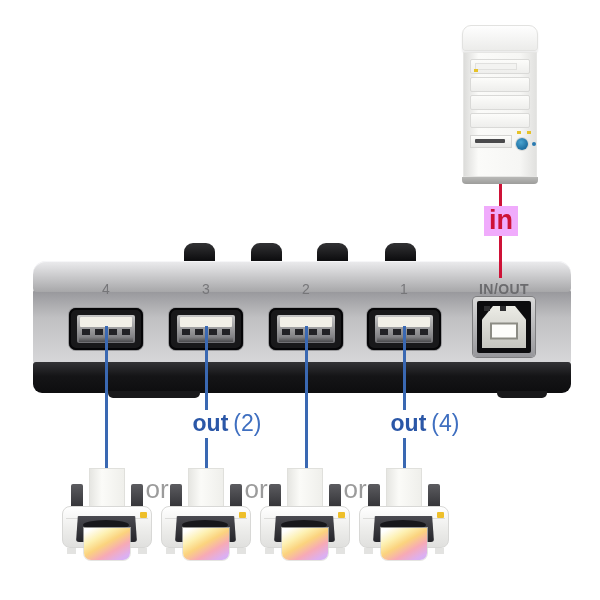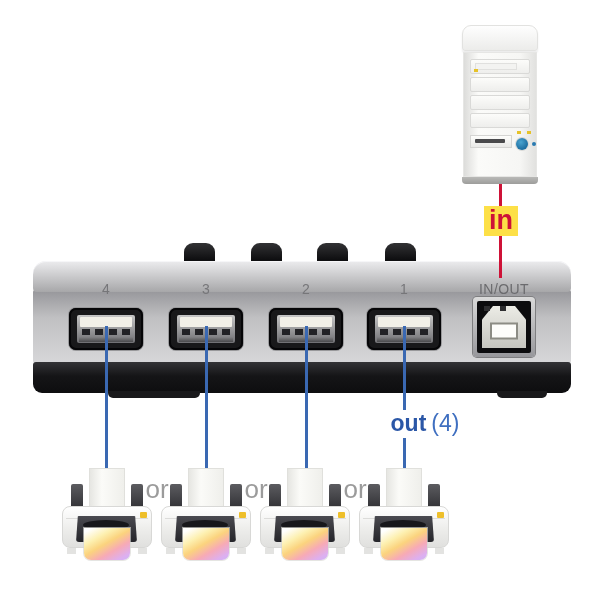--- a/index.html
+++ b/index.html
@@ -31,39 +31,39 @@
   .tw-bdot{left:68px;top:89px;width:4px;height:4px;border-radius:50%;background:#2a7ab0;}
   .tw-base{left:0;top:152px;width:76px;height:7px;background:linear-gradient(180deg,#b9b9b7,#9d9d9b);
            border-radius:0 0 4px 4px;}
 
   
   .vline{width:3px;z-index:3;}
   .line-red{left:499px;top:184px;height:94px;background:#ce1237;}
   .line-blue{top:326px;height:152px;background:#3a68b2;}
 
   .lbl-in{left:501px;top:206px;transform:translateX(-50%);z-index:4;
-          color:#ce1237;font-size:27px;font-weight:bold;background:#fde047;padding:0 5px;line-height:1.1;}
+          color:#ce1237;font-size:27px;font-weight:bold;background:#f0abfc;padding:0 5px;line-height:1.1;}
 
   
   .sw-btn{top:243px;width:31px;height:22px;border-radius:9px 9px 0 0;z-index:1;
           background:linear-gradient(180deg,#323234,#0f0f11 75%);}
   .sw-bar{left:33px;top:261px;width:538px;height:31px;z-index:2;border-radius:13px 13px 4px 4px;
           background:linear-gradient(180deg,#ececee 0%,#cdcdcf 45%,#a7a7a9 100%);
           box-shadow:inset 0 1px 0 #f6f6f8;}
   .sw-face{left:33px;top:290px;width:538px;height:73px;z-index:1;border-radius:2px;
            background:linear-gradient(180deg,#96969a 0%,#c0c0c2 38%,#d7d7d9 100%);}
   .sw-band{left:33px;top:362px;width:538px;height:31px;z-index:1;border-radius:3px 3px 9px 9px;
            background:linear-gradient(180deg,#333336,#151517 45%,#0d0d0f);}
   .sw-foot{top:391px;height:7px;background:#19191b;border-radius:0 0 5px 5px;z-index:1;}
   .sw-foot.fl{left:108px;width:92px;}
   .sw-foot.fr{left:497px;width:50px;}
 
   .port-num{top:281px;transform:translateX(-50%);z-index:2;color:#767679;font-size:14px;}
   .lbl-inout{left:504px;top:281px;transform:translateX(-50%);z-index:2;color:#6b6b6e;
-             font-size:14px;letter-spacing:.4px;}
+             font-size:14px;letter-spacing:.4px;font-weight:bold;}
 
   
   .usba{top:308px;width:74px;height:42px;background:#18181a;border-radius:7px;z-index:2;
         box-shadow:0 0 0 1px #98989a, inset 0 0 0 2px #050507;}
   .usba-metal{position:absolute;left:8px;right:8px;top:7px;bottom:7px;border-radius:2px;
               background:linear-gradient(180deg,#c6c6c6,#707074);}
   .usba-tongue{position:absolute;left:3px;right:3px;top:2px;height:10px;background:#f2f0e8;border-radius:1px;}
   .usba-pins{position:absolute;left:5px;right:5px;top:14px;display:flex;justify-content:space-between;}
   .usba-pins i{display:block;width:8px;height:6px;background:#222226;}
   .usba-metal::after{content:"";position:absolute;left:2px;right:2px;bottom:1px;height:5px;
@@ -208,20 +208,21 @@
       <div class="usbb-pin p2"></div>
       <div class="usbb-hole"></div>
     </div>
   </div>
 
   <div class="abs vline line-blue" style="left:105px"></div>
   <div class="abs vline line-blue" style="left:205px"></div>
   <div class="abs vline line-blue" style="left:305px"></div>
   <div class="abs vline line-blue" style="left:403px"></div>
 
+  <div class="abs out-lbl" style="left:227px"><span>out</span><span class="num">(2)</span></div>
   <div class="abs out-lbl" style="left:425px"><span>out</span><span class="num">(4)</span></div>
 
   <div class="abs printer" style="left:62px">
     <div class="pr-paper"></div>
     <div class="pr-post postl"></div>
     <div class="pr-post postr"></div>
     <div class="pr-body"></div>
     <div class="pr-dark">
         <div class="pr-oval"></div>
       </div>

